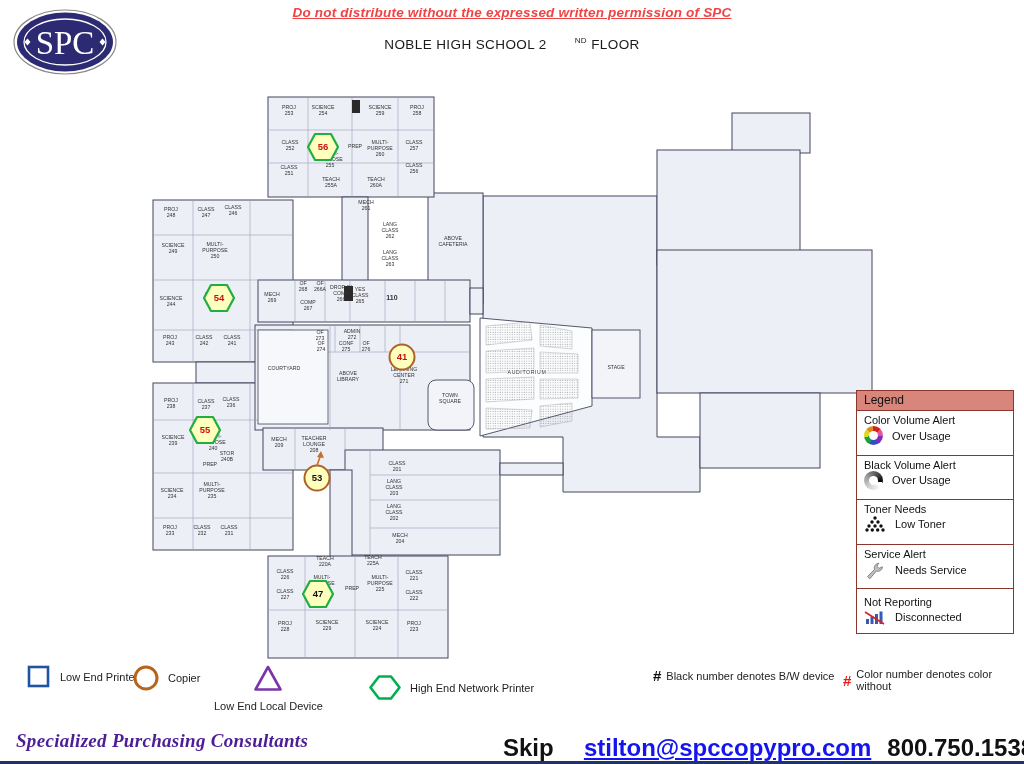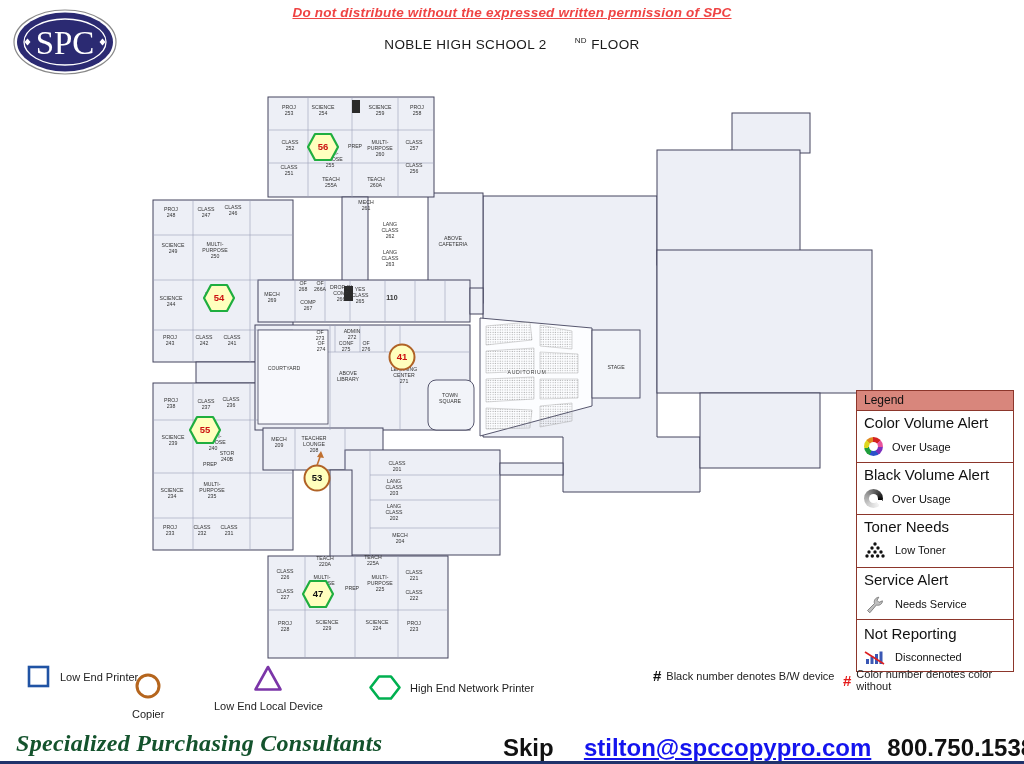--- a/index.html
+++ b/index.html
@@ -8,45 +8,45 @@
   
   .logo{position:absolute;left:12px;top:8px;}
   .warning{position:absolute;top:5px;left:0;right:0;text-align:center;
            color:#ef4444;font-weight:bold;font-style:italic;text-decoration:underline;
            font-size:13.5px;letter-spacing:.2px;}
   .title{position:absolute;top:36px;left:0;right:0;text-align:center;font-size:13.5px;color:#1a1a1a;letter-spacing:.4px;}
   .title sup{font-size:8px;margin-left:28px;}
   
   #plan{position:absolute;left:0;top:0;}
   
-  .legend{position:absolute;left:856px;top:390px;width:158px;height:282px;box-sizing:border-box;
+  .legend{position:absolute;left:856px;top:390px;width:158px;height:244px;box-sizing:border-box;
           border:1.6px solid #8c362b;background:#fff;display:flex;flex-direction:column;}
   .legend-header{background:#d8867c;border-bottom:1.6px solid #8c362b;font-size:12px;
                  padding:2px 7px 3px;color:#111;}
   .legend-section{flex:1;border-bottom:1.6px solid #8c362b;padding:3px 7px;display:flex;flex-direction:column;}
   .legend-section:last-child{border-bottom:none;justify-content:center;}
-  .legend-section .sec-title{font-size:15px;}
-  .legend-section .sec-row{display:flex;align-items:center;gap:9px;margin-top:6px;}
+  .legend-section .sec-title{font-size:11px;}
+  .legend-section .sec-row{display:flex;align-items:center;gap:9px;margin-top:0;}
   .legend-section .sec-label{font-size:11px;}
   .ring{width:19px;height:19px;border-radius:50%;position:relative;flex:0 0 auto;
         background:conic-gradient(#d42222 0 45deg,#e7529b 45deg 95deg,#7b2fbe 95deg 150deg,
                    #2b51c9 150deg 205deg,#1f9e3c 205deg 260deg,#ded71f 260deg 315deg,#e08a1e 315deg 360deg);}
   .ring::after{content:"";position:absolute;inset:5px;background:#fff;border-radius:50%;}
   .ring.gray{background:conic-gradient(from 140deg,#f4f4f4,#cfcfcf 22%,#9a9a9a 45%,#4c4c4c 70%,#000 90%,#fff 90%);}
   
   .symbols{position:absolute;left:0;top:660px;width:1024px;height:36px;}
   .sym-item{position:absolute;display:flex;align-items:center;gap:8px;}
   .sym-item .sym-label{font-size:11px;color:#222;}
   .notes{position:absolute;top:668px;}
   .note{display:flex;align-items:center;gap:5px;}
   .note .hash{font-weight:bold;font-size:15px;line-height:1;}
   .note .note-text{font-size:11px;color:#222;}
   
   .footer-company{position:absolute;left:16px;top:730px;font-family:"Liberation Serif",serif;
-                  font-weight:bold;font-style:italic;font-size:24px;color:#14532d;letter-spacing:.3px;}
+                  font-weight:bold;font-style:italic;font-size:19px;color:#4c1d95;letter-spacing:.3px;}
   .footer-right{position:absolute;left:503px;top:734px;display:flex;gap:16px;align-items:baseline;font-size:24px;font-weight:bold;}
   .footer-right a{color:#1414ee;text-decoration:underline;}
   .bottom-rule{position:absolute;left:0;bottom:0;width:1024px;height:3px;background:#20336b;}
 </style>
 </head>
 <body>
 
 <div class="page">
 
   <svg class="logo" width="106" height="68">
@@ -290,21 +290,21 @@
 
   <div class="symbols" id="symbols">
       <div class="sym-item" style="left: 26px; top: 4px;">
         <span style="display:inline-flex">
           <svg width="26" height="26">
             <rect x="3" y="3" width="19" height="19" fill="#fff" stroke="#2053a4" stroke-width="2.6"></rect>
           </svg>
         </span>
                  <span class="sym-label">Low End Printer</span>
       </div>
-      <div class="sym-item" style="left: 132px; top: 12px; flex-direction: column;">
+      <div class="sym-item" style="left: 132px; top: 4px;">
         <span style="display:inline-flex">
           <svg width="28" height="28">
             <circle cx="14" cy="14" r="11" fill="#fff" stroke="#b5651d" stroke-width="3"></circle>
           </svg>
         </span>
                  <span class="sym-label">Copier</span>
       </div>
       <div class="sym-item" style="left: 214px; top: 4px; flex-direction: column;">
         <span style="display:inline-flex">
           <svg width="30" height="28">

